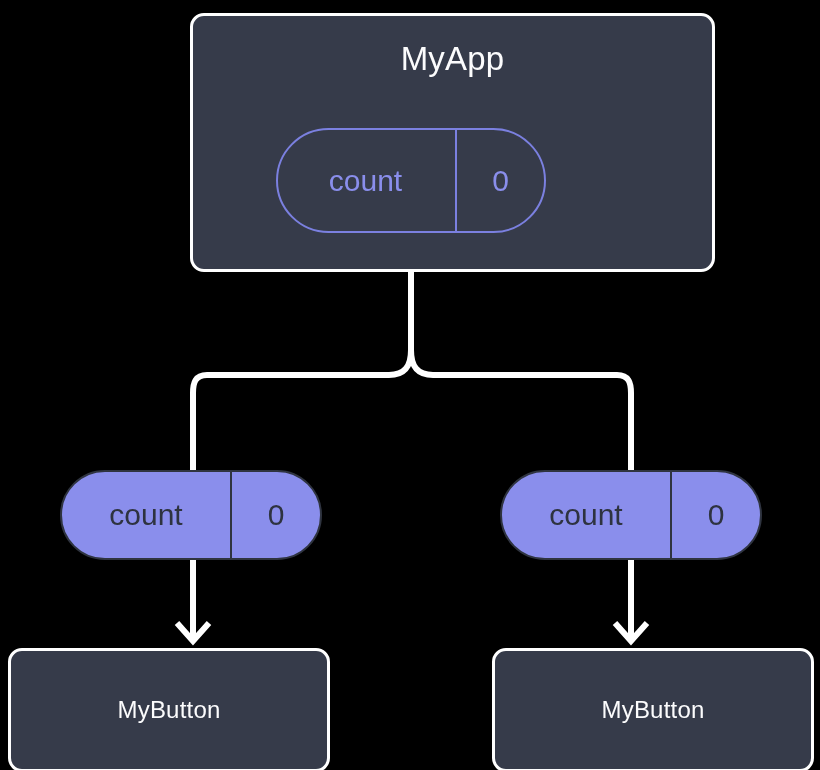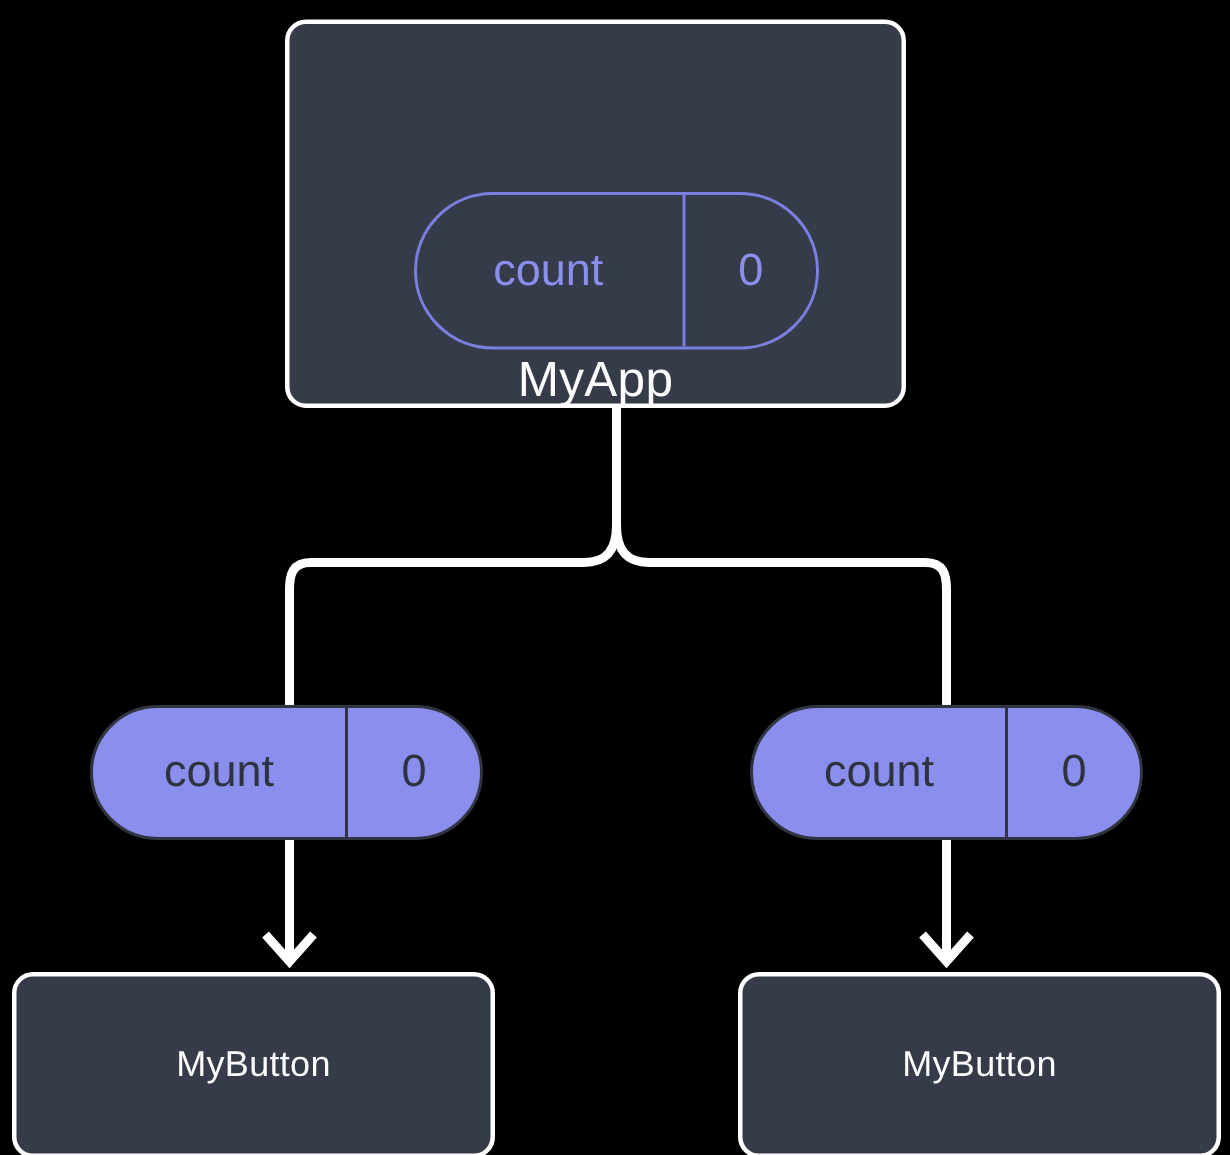--- a/index.html
+++ b/index.html
@@ -34,24 +34,24 @@
     background: #363B4A;
     border: 3px solid #FFFFFF;
     border-radius: 14px;
     display: flex;
     flex-direction: column;
     align-items: center;
   }
   #app-node {
     left: 190px;
     top: 13px;
-    width: 414px;
+    width: 525px;
     height: 259px;
-    justify-content: flex-end;
-    padding-top: 46px;
+    justify-content: flex-start;
+    padding-top: 26px;
   }
   #btn-node-left {
     left: 8px;
     top: 648px;
     width: 322px;
     height: 124px;
     justify-content: center;
     padding-top: 0;
   }
   #btn-node-right {

